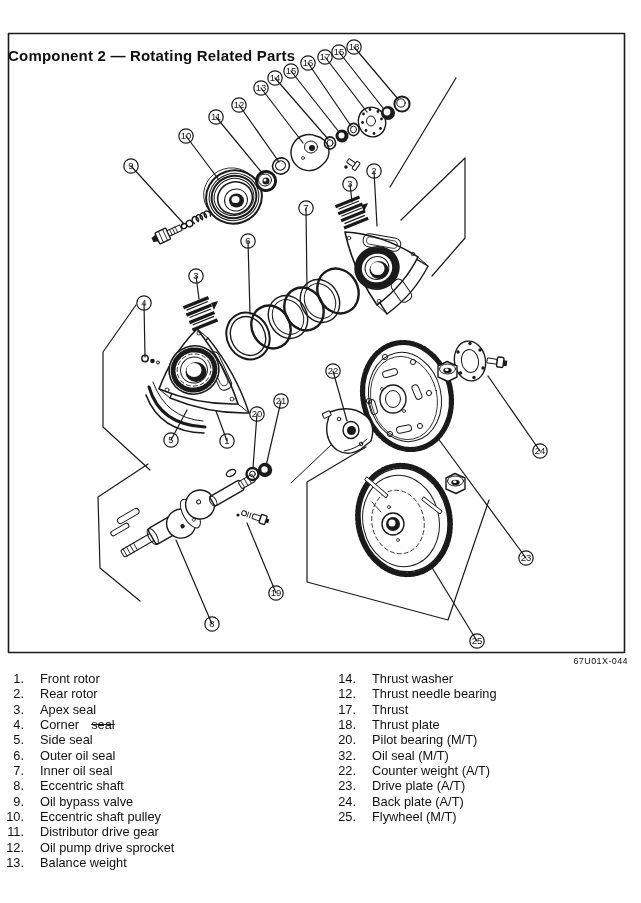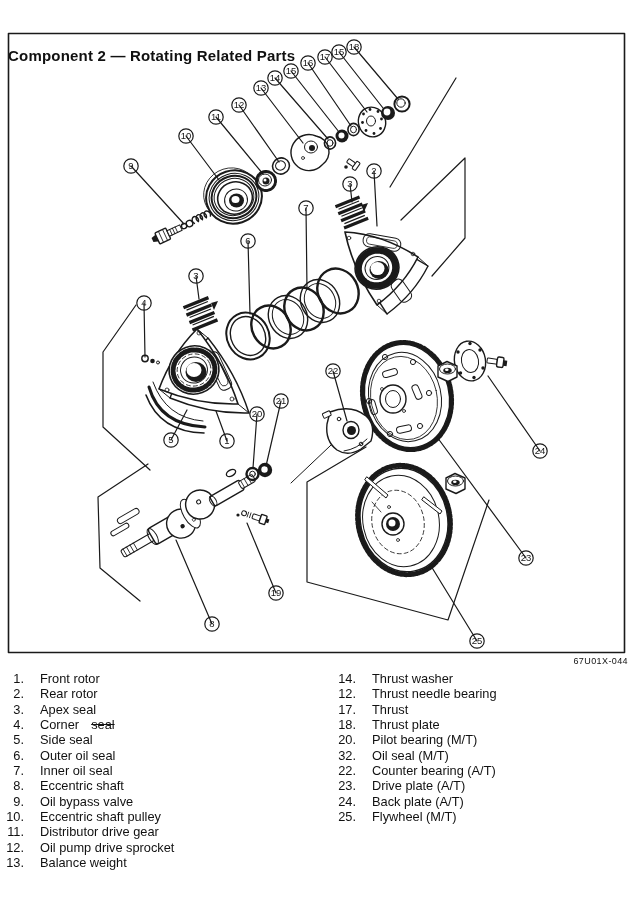--- a/index.html
+++ b/index.html
@@ -565,21 +565,21 @@
         <div class="row">
           <span class="num">20.</span>
           <span class="nm">Pilot bearing (M/T)</span>
         </div>
         <div class="row">
           <span class="num">32.</span>
           <span class="nm">Oil seal (M/T)</span>
         </div>
         <div class="row">
           <span class="num">22.</span>
-          <span class="nm">Counter bearing (A/T)</span>
+          <span class="nm">Counter weight (A/T)</span>
         </div>
         <div class="row">
           <span class="num">23.</span>
           <span class="nm">Drive plate (A/T)</span>
         </div>
         <div class="row">
           <span class="num">24.</span>
           <span class="nm">Back plate (A/T)</span>
         </div>
         <div class="row">

